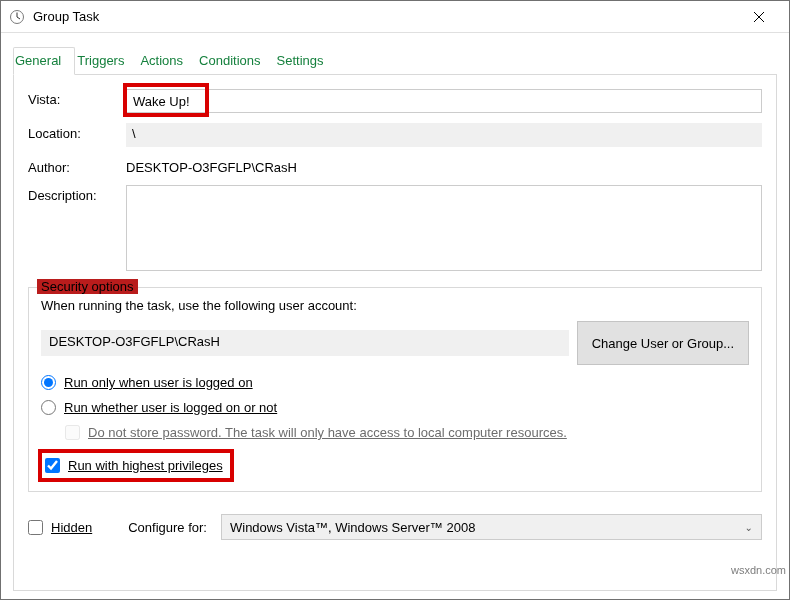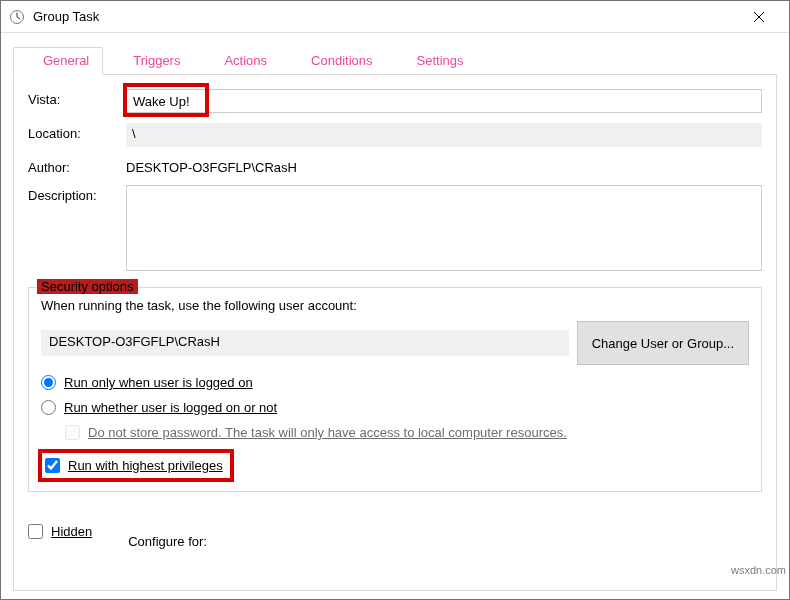--- a/index.html
+++ b/index.html
@@ -4,41 +4,41 @@
 <style>
 * { box-sizing: border-box; font-family: "Segoe UI", Tahoma, sans-serif; font-size: 13px; }
 body { margin: 0; background: #fff; width: 790px; height: 600px; overflow: hidden; }
 .window { width: 790px; height: 600px; border: 1px solid #707070; background: #fff; display: flex; flex-direction: column; }
 .titlebar { height: 32px; display: flex; align-items: center; padding: 0 8px 0 8px; border-bottom: 1px solid #e0e0e0; }
 .titlebar .icon { width: 16px; height: 16px; margin-right: 8px; }
 .titlebar .title { flex: 1; }
 .titlebar .close { width: 44px; height: 30px; display: flex; align-items: center; justify-content: center; }
 .content { flex: 1; padding: 14px 12px 8px 12px; display: flex; flex-direction: column; }
 .tabstrip { display: flex; position: relative; z-index: 2; }
-.tab { padding: 5px 13px 6px 29px; border: 1px solid transparent; color: #ec4899; cursor: default; }
+.tab { padding: 5px 13px 6px 1px; border: 1px solid transparent; color: #15803d; cursor: default; }
 .tab.active { border: 1px solid #d9d9d9; border-bottom-color: #fff; background: #fff; border-radius: 2px 2px 0 0; }
 .tab-panel { border: 1px solid #d9d9d9; margin-top: -1px; padding: 14px 14px 14px 14px; flex: 1; display: flex; flex-direction: column; gap: 10px; }
 .row { display: flex; align-items: flex-start; gap: 8px; }
 .row label.fieldlabel { width: 90px; padding-top: 3px; }
 .text-input { flex: 1; height: 24px; border: 1px solid #cccccc; background: #fff; padding: 2px 6px; }
 .text-readonly { flex: 1; height: 24px; background: #f0f0f0; padding: 3px 6px; color: #000; }
 .text-static { flex: 1; padding-top: 3px; }
 .textarea { flex: 1; height: 86px; border: 1px solid #cccccc; background: #fff; padding: 4px 6px; resize: none; }
 .groupbox { border: 1px solid #d9d9d9; padding: 10px 12px 12px 12px; margin-top: 6px; position: relative; }
 .groupbox .legend { position: absolute; top: -9px; left: 8px; background: #b91c1c; padding: 0 4px; }
 .gb-row { display: flex; align-items: center; gap: 8px; margin-top: 8px; }
 .account-display { flex: 1; height: 26px; background: #f0f0f0; padding: 4px 8px; }
 .btn { height: 44px; padding: 0 14px; border: 1px solid #c4c4c4; background: #e1e1e1; cursor: default; }
 .btn.primary { border: 2px solid #0a64ad; background: #e1e1e1; }
 .radio-row, .check-row { display: flex; align-items: center; gap: 8px; margin-top: 10px; text-decoration: underline; }
 .radio-row input, .check-row input { width: 15px; height: 15px; margin: 0; }
 .nostore { margin-left: 24px; display: flex; align-items: center; gap: 8px; color: #6d6d6d; }
 .nostore input { opacity: 0.5; }
 .bottom-row { display: flex; align-items: center; gap: 8px; margin-top: 12px; }
-.config-label { margin-left: 28px; margin-right: 6px; margin-top: 20px; }
+.config-label { margin-left: 28px; margin-right: 6px; }
 .combo { flex: 1; height: 26px; border: 1px solid #cccccc; background: #f0f0f0; display: flex; align-items: center; justify-content: space-between; padding: 0 8px; }
 .combo .chev { color: #5a5a5a; font-size: 10px; }
 .dlg-buttons { display: flex; justify-content: flex-end; gap: 10px; padding: 14px 18px 18px 0; }
 .dlg-buttons .btn { width: 100px; }
 .highlight-red { outline: 4px solid #d80000; outline-offset: -1px; }
 .name-highlight { position: absolute; border: 4px solid #d80000; pointer-events: none; }
 .watermark { position: absolute; right: 4px; bottom: 24px; color: #7d7d7d; font-size: 11px; }
 </style>
 </head>
 <body>
@@ -120,18 +120,22 @@
           <span>Run with highest privileges</span>
         </label>
       </div>
 
       <div class="bottom-row">
         <label class="check-row" style="margin-top:0;">
           <input type="checkbox" style="">
           <span>Hidden</span>
         </label>
         <span class="config-label">Configure for:</span>
+        <div class="combo">
+          <span>Windows Vista™, Windows Server™ 2008</span>
+          <span class="chev">⌄</span>
+        </div>
       </div>
     </div>
 
   </div>
   <div class="watermark">wsxdn.com</div>
 </div>
 
 </body></html>

